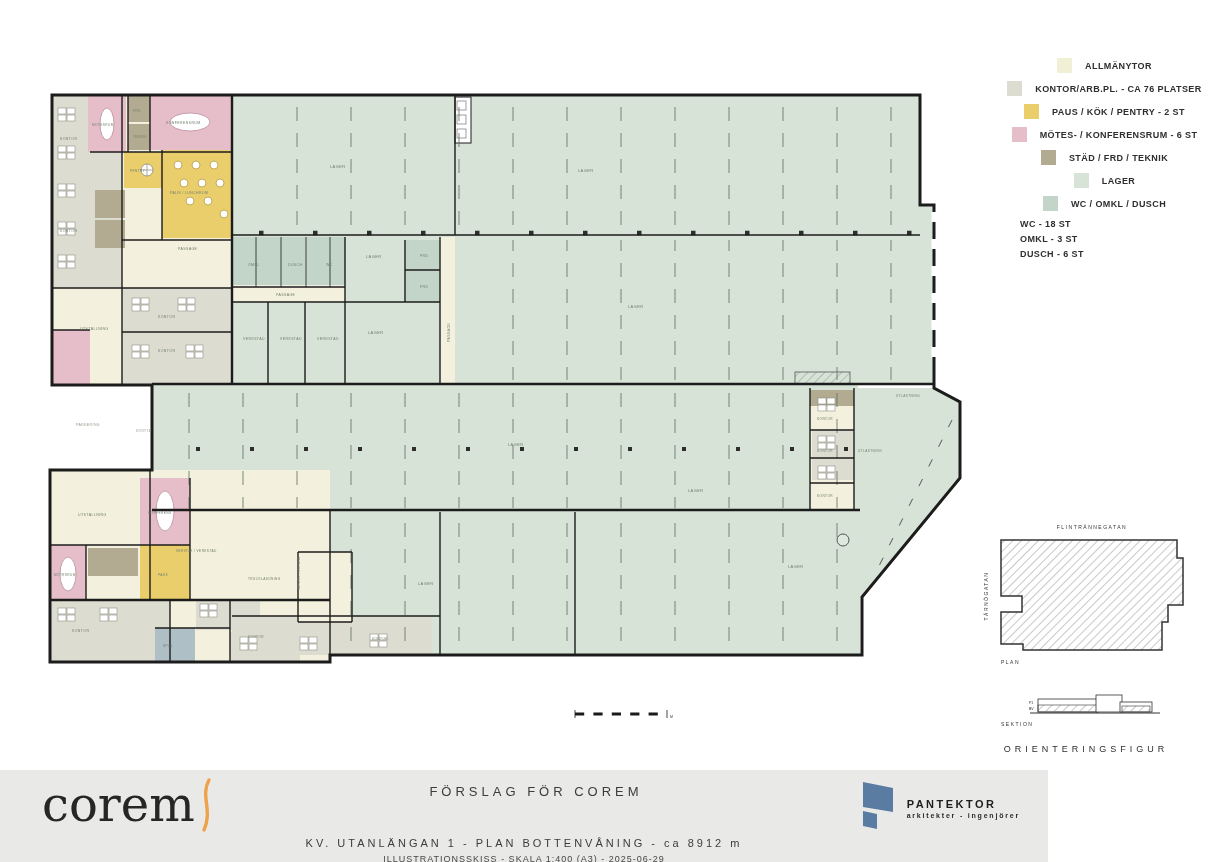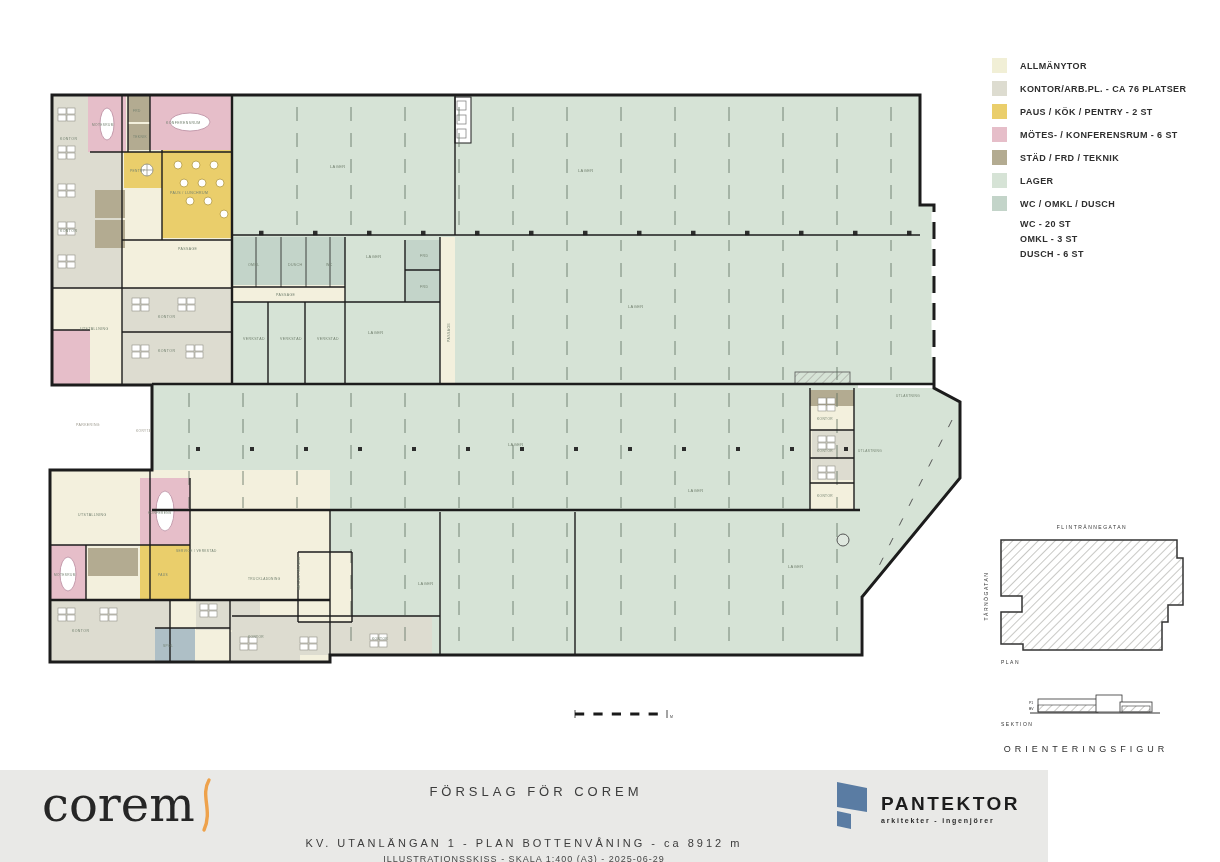--- a/index.html
+++ b/index.html
@@ -1,35 +1,35 @@
 <!DOCTYPE html>
 <html><head>
 <meta charset="utf-8">
 <style>
   html,body{margin:0;padding:0;background:#cfcfcf;}
   .page{position:relative;width:1220px;height:862px;background:#ffffff;overflow:hidden;
         font-family:"Liberation Sans",sans-serif;}
   svg text{font-family:"Liberation Sans",sans-serif;}
   
   .legend{position:absolute;left:992px;top:58px;width:225px;}
-  .lg-row{display:flex;align-items:center;margin-bottom:8px;}
+  .lg-row{display:flex;align-items:center;margin-bottom:8px;justify-content:center;}
   .lg-sw{width:15px;height:15px;margin-right:13px;flex:0 0 15px;}
   .lg-lab{font-size:9px;font-weight:bold;letter-spacing:.4px;color:#2e2e2e;white-space:nowrap;}
   .lg-sub{font-size:9px;font-weight:bold;letter-spacing:.4px;color:#2e2e2e;margin:0 0 5px 28px;}
   
   .footer{position:absolute;left:0;top:770px;width:1048px;height:92px;background:#e9e9e7;}
   .corem-wrap{position:absolute;left:42px;top:4px;display:flex;align-items:flex-start;}
   .corem-text{font-family:"DejaVu Serif",serif;font-size:48px;line-height:60px;color:#262626;}
   .title-block{position:absolute;left:0;top:14px;width:100%;text-align:center;color:#3c3c3c;}
   .tb1{font-size:13px;letter-spacing:4px;margin-bottom:5px;padding-left:24px;}
   .tb2{font-size:11px;letter-spacing:3px;margin-bottom:5px;margin-top:38px;}
   .tb3{font-size:9px;letter-spacing:1px;color:#464646;}
   .pan-wrap{position:absolute;right:28px;top:12px;display:flex;align-items:center;}
   .pan-texts{margin-left:10px;}
-  .pan-name{font-size:19px;font-weight:bold;letter-spacing:2.5px;color:#1d1d1d;}
+  .pan-name{font-size:11px;font-weight:bold;letter-spacing:2.5px;color:#1d1d1d;}
   .pan-sub{font-size:7px;font-weight:bold;letter-spacing:1.8px;color:#2a2a2a;margin-top:2px;}
 </style>
 </head>
 <body>
 
 <div class="page">
 
   
   <svg width="1220" height="770" viewBox="0 0 1220 770">
     <defs>
@@ -366,21 +366,21 @@
         <span class="lg-lab">STÄD / FRD / TEKNIK</span>
       </div>
       <div class="lg-row">
         <span class="lg-sw" style="background: rgb(214, 227, 214);"></span>
         <span class="lg-lab">LAGER</span>
       </div>
       <div class="lg-row">
         <span class="lg-sw" style="background: rgb(195, 212, 201);"></span>
         <span class="lg-lab">WC / OMKL / DUSCH</span>
       </div>
-      <div class="lg-sub">WC - 20 ST</div>
+      <div class="lg-sub">WC - 18 ST</div>
       <div class="lg-sub">OMKL - 3 ST</div>
       <div class="lg-sub">DUSCH - 6 ST</div>
     </div>
 
   
   <div class="footer">
     <div class="corem-wrap">
       <span class="corem-text">corem</span>
       <svg width="22" height="60" viewBox="0 0 22 60">
         <path d="M14 6 C5 22 18 36 9 56" fill="none" stroke="#eea24c" stroke-width="3.4" stroke-linecap="round"></path>

